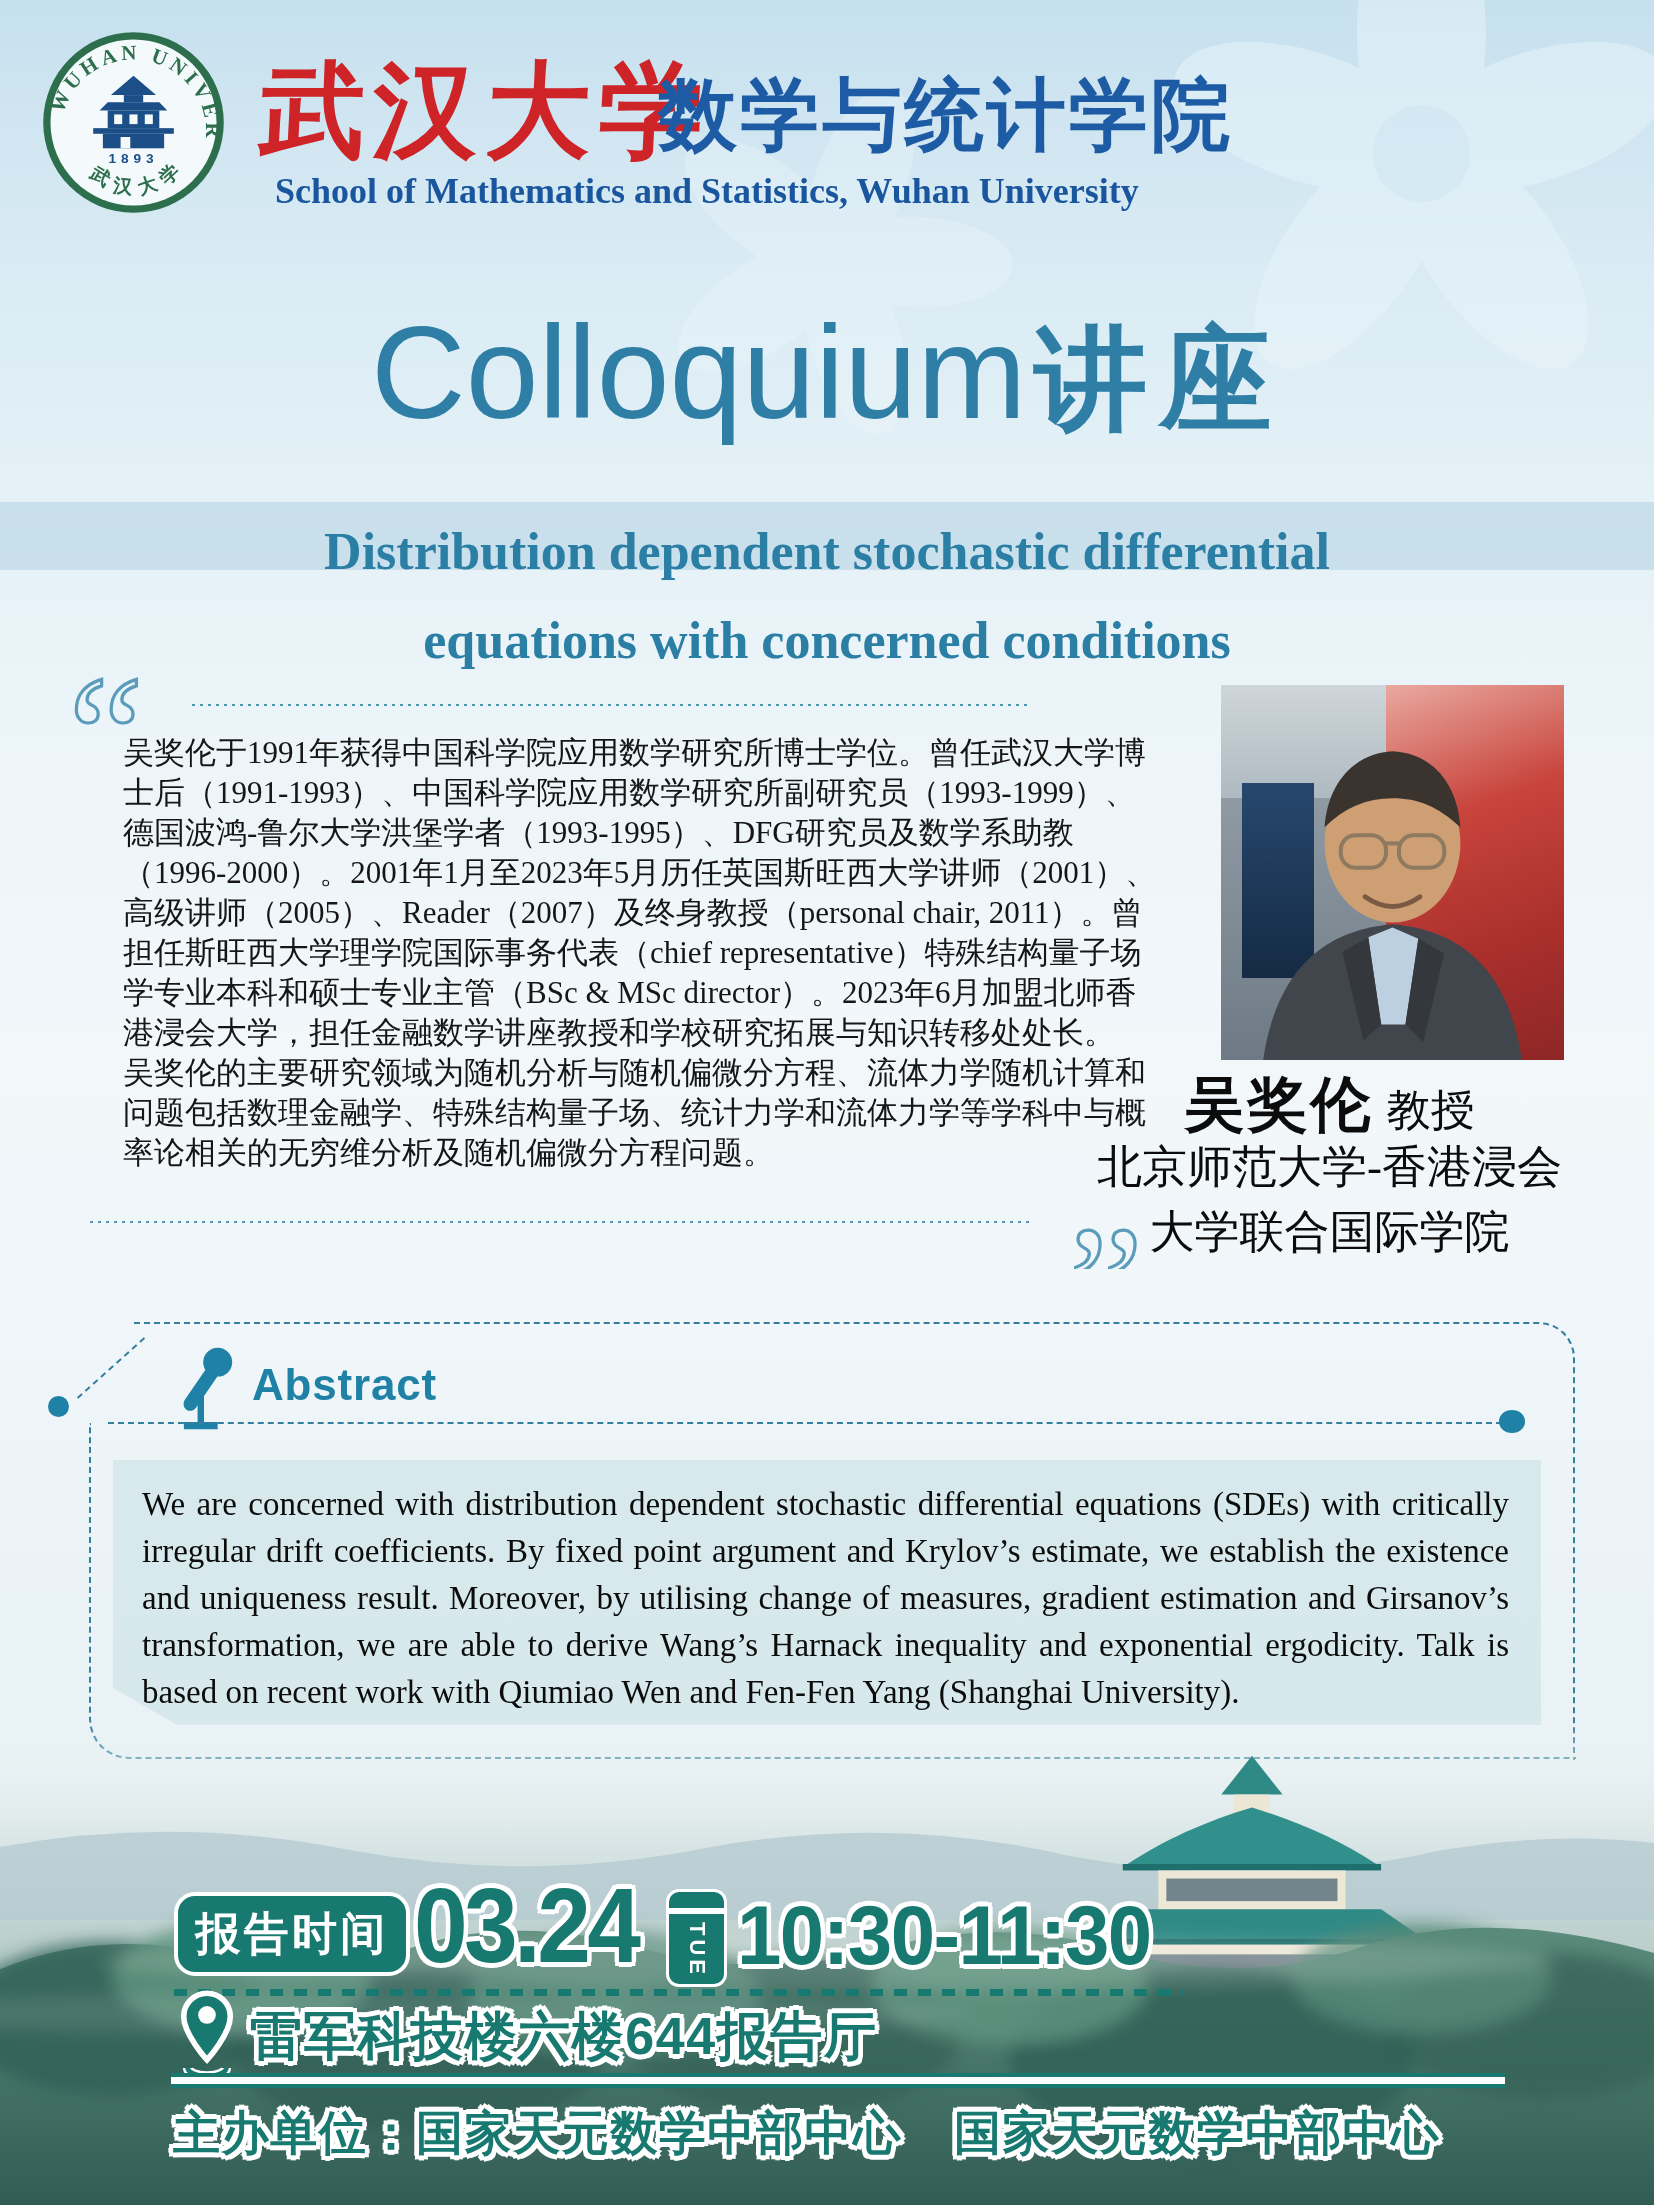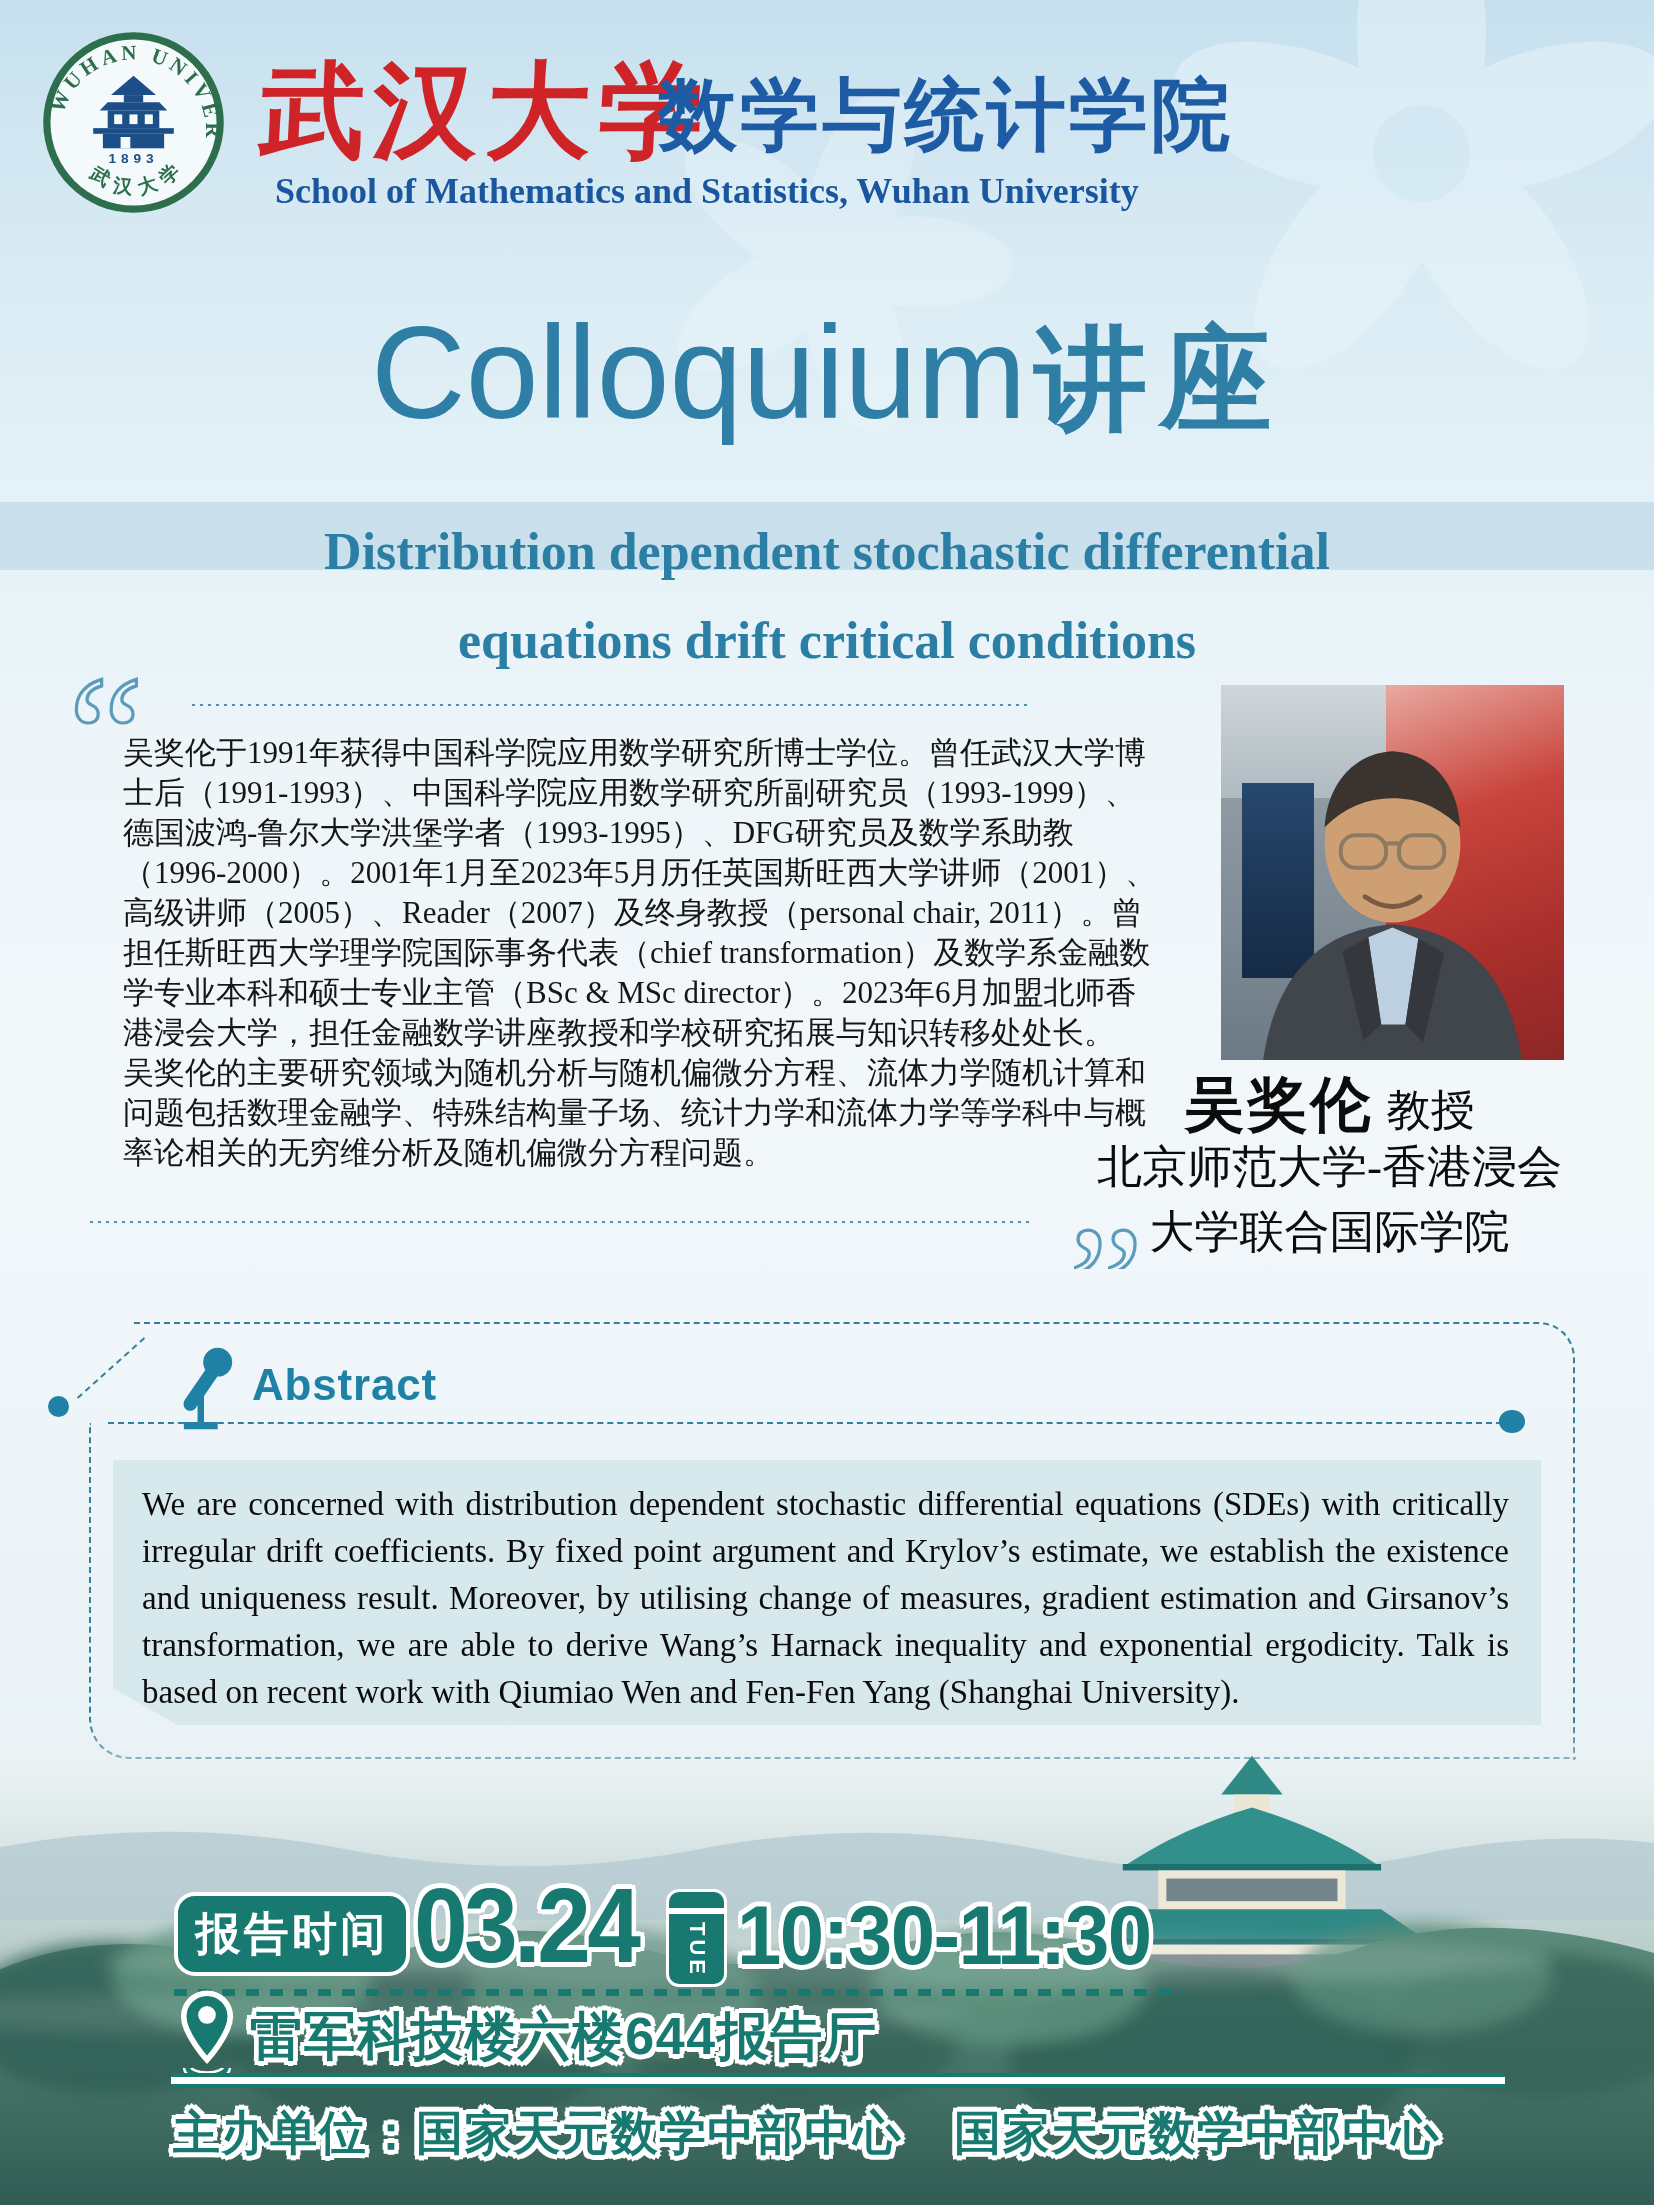--- a/index.html
+++ b/index.html
@@ -118,35 +118,35 @@
   <div class="abs dept-cn" style="left:658px;top:63px;">数学与统计学院</div>
   <div class="abs school-en" style="left:275px;top:170px;">School of Mathematics and Statistics, Wuhan University</div>
 
   <div class="abs banner">
     <span class="lat">Colloquium</span><span class="cjk">讲座</span>
   </div>
 
   <div class="abs band"></div>
   <div class="abs talk-title">
     <div>Distribution dependent stochastic differential</div>
-    <div>equations drift critical conditions</div>
+    <div>equations with concerned conditions</div>
   </div>
 
   <svg class="abs" style="left:73px;top:672px;width:84px;height:81px" viewBox="0 0 104 100">
     <text x="-6" y="148" font-family="Liberation Serif, serif" font-size="210" fill="none" stroke="#5b9cba" stroke-width="4">“</text>
   </svg>
   <div class="abs dotline" style="left:192px;top:704px;width:836px;"></div>
 
   <div class="abs bio">
     <div>吴奖伦于1991年获得中国科学院应用数学研究所博士学位。曾任武汉大学博</div>
     <div>士后（1991-1993）、中国科学院应用数学研究所副研究员（1993-1999）、</div>
     <div>德国波鸿-鲁尔大学洪堡学者（1993-1995）、DFG研究员及数学系助教</div>
     <div>（1996-2000）。2001年1月至2023年5月历任英国斯旺西大学讲师（2001）、</div>
     <div>高级讲师（2005）、Reader（2007）及终身教授（personal chair, 2011）。曾</div>
-    <div>担任斯旺西大学理学院国际事务代表（chief transformation）及数学系金融数</div>
+    <div>担任斯旺西大学理学院国际事务代表（chief representative）特殊结构量子场</div>
     <div>学专业本科和硕士专业主管（BSc &amp; MSc director）。2023年6月加盟北师香</div>
     <div>港浸会大学，担任金融数学讲座教授和学校研究拓展与知识转移处处长。</div>
     <div>吴奖伦的主要研究领域为随机分析与随机偏微分方程、流体力学随机计算和</div>
     <div>问题包括数理金融学、特殊结构量子场、统计力学和流体力学等学科中与概</div>
     <div>率论相关的无穷维分析及随机偏微分方程问题。</div>
   </div>
 
   <div class="abs dotline" style="left:90px;top:1221px;width:941px;"></div>
   <svg class="abs" style="left:1074px;top:1191px;width:78px;height:78px" viewBox="0 0 96 96">
     <text x="-8" y="188" font-family="Liberation Serif, serif" font-size="210" fill="none" stroke="#5b9cba" stroke-width="4">”</text>

